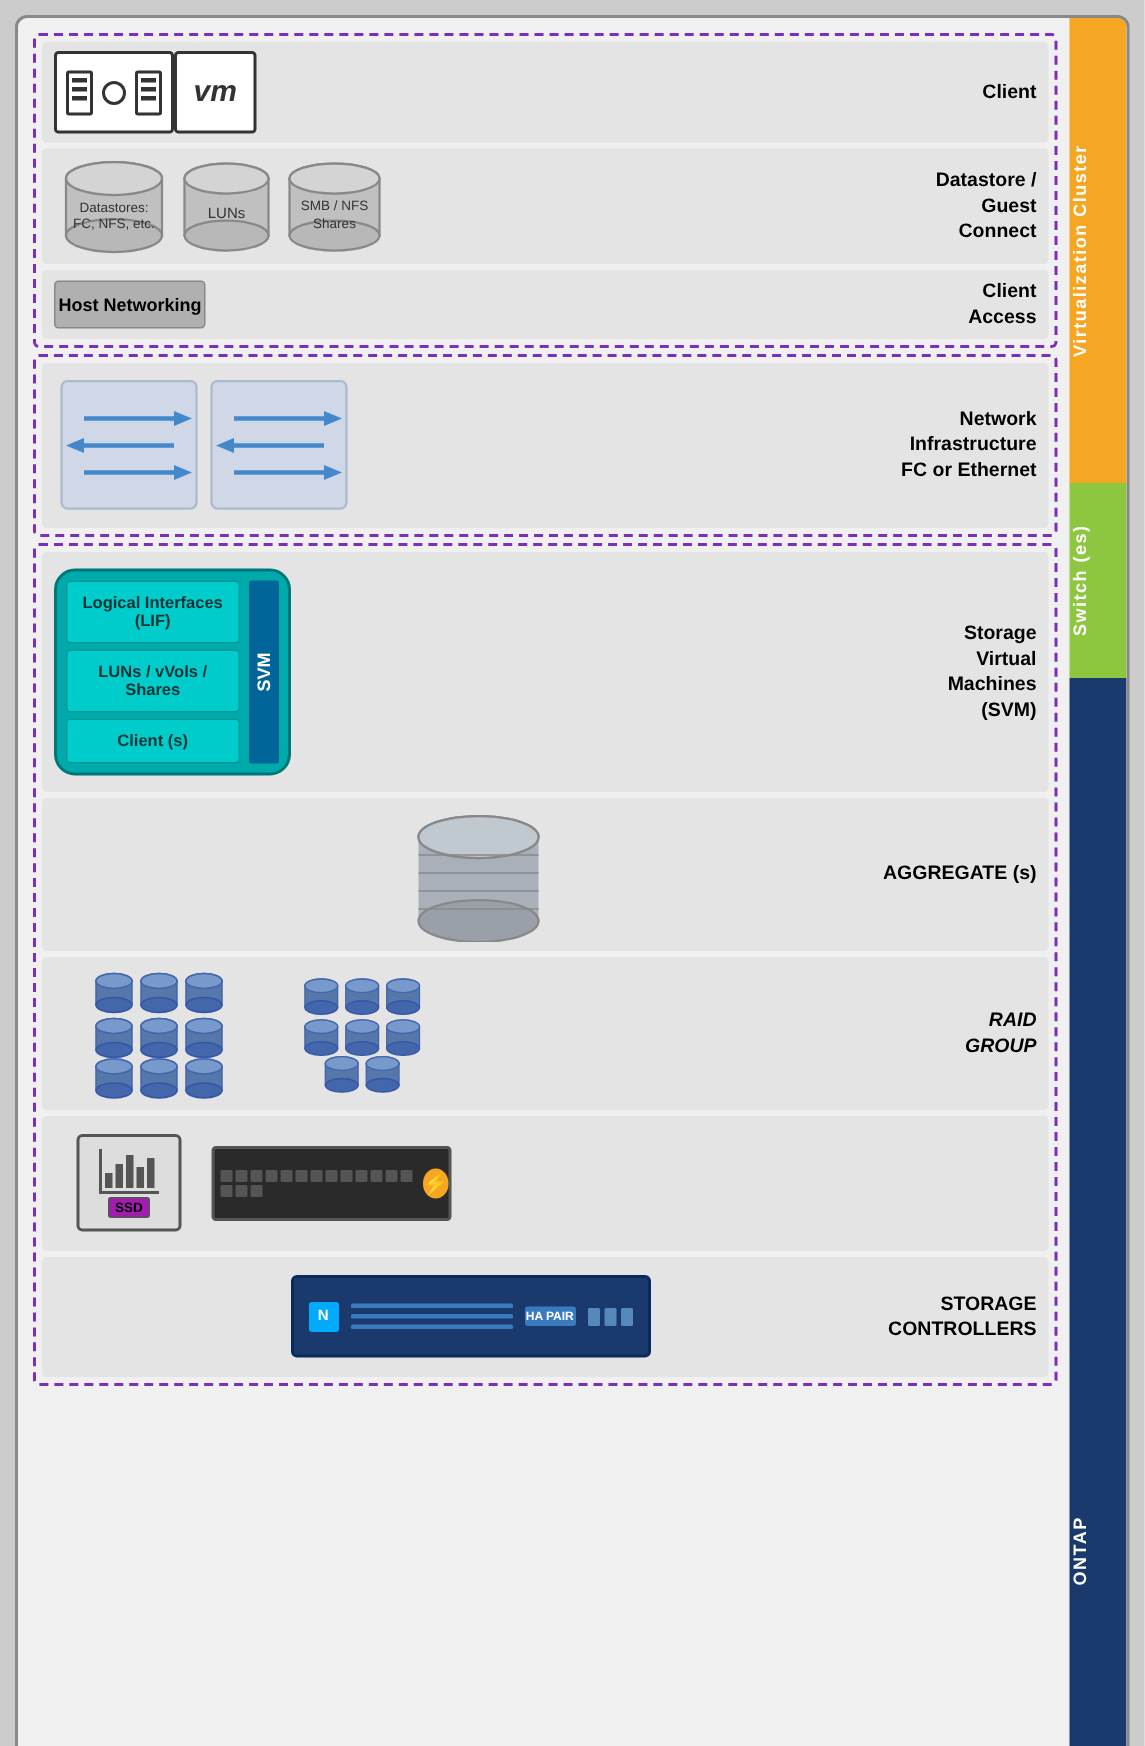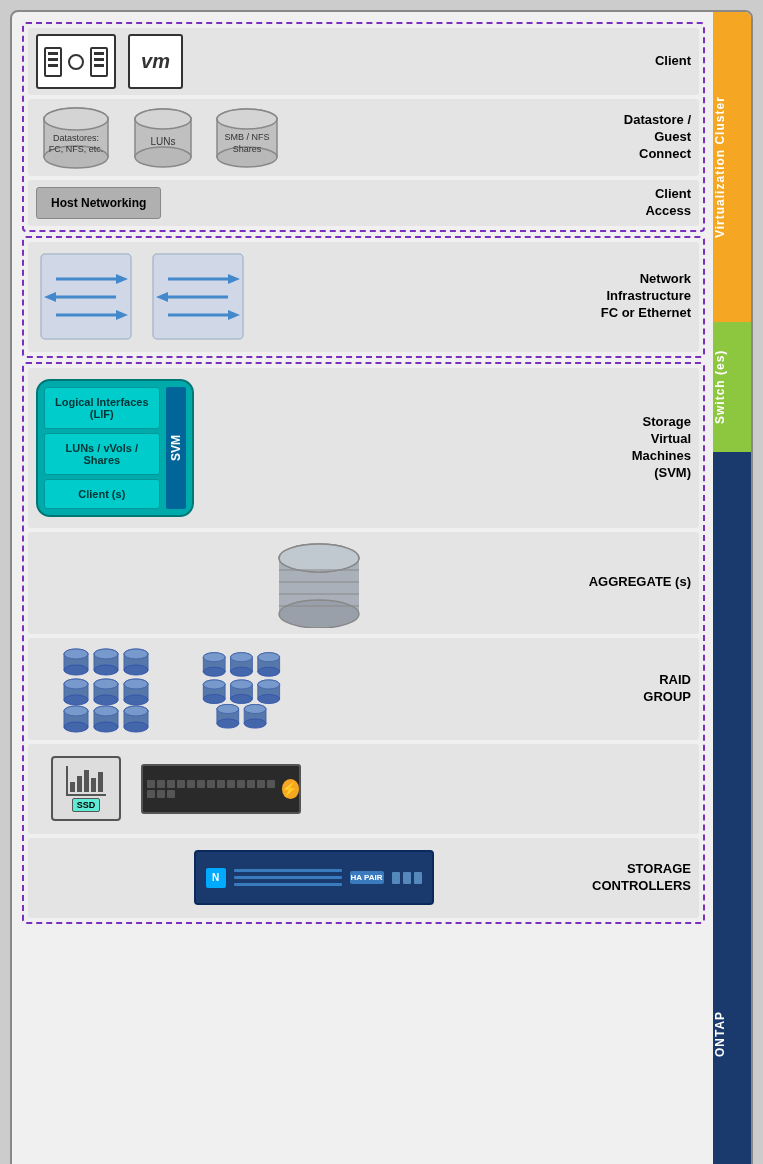--- a/index.html
+++ b/index.html
@@ -58,21 +58,21 @@
       color: #333;
     }
     .cylinder {
       display: flex;
       flex-direction: column;
     }
     .net-box {
       background: #b0b0b0;
       border: 1px solid #888;
       border-radius: 3px;
-      padding: 8px 14px;
+      padding: 8px 2px;
       font-size: 12px;
       font-weight: bold;
       text-align: center;
     }
     .svm-container {
       background: #00aaaa;
       border: 2px solid #007777;
       border-radius: 14px;
       padding: 6px;
       display: flex;
@@ -132,21 +132,21 @@
       border-bottom: 2px solid #555;
       padding: 2px;
     }
     .ssd-bar {
       background: #555;
       width: 5px;
     }
     .ssd-text {
       font-size: 9px;
       font-weight: bold;
-      background: #5eead4;
+      background: #a21caf;
       border: 1px solid #555;
       padding: 1px 4px;
       border-radius: 2px;
     }
 
     
     .hdd-unit {
       width: 160px;
       height: 50px;
       background: #2a2a2a;
@@ -256,21 +256,21 @@
       padding: 6px 8px;
       background: #e4e4e4;
       border-radius: 3px;
       margin-bottom: 4px;
     }
     .inner-row:last-child { margin-bottom: 0; }
     .inner-row-content {
       flex: 1;
       display: flex;
       align-items: center;
-      gap: 12px;
+      gap: 0;
     }
     .inner-row-label {
       font-weight: bold;
       font-size: 13px;
       text-align: right;
       min-width: 130px;
       line-height: 1.3;
       padding-left: 10px;
     }
 
@@ -456,21 +456,21 @@
 
             <line x1="10" y1="32" x2="90" y2="32" stroke="#888" stroke-width="1"></line>
             <line x1="10" y1="44" x2="90" y2="44" stroke="#888" stroke-width="1"></line>
             <line x1="10" y1="56" x2="90" y2="56" stroke="#888" stroke-width="1"></line>
             <line x1="10" y1="68" x2="90" y2="68" stroke="#888" stroke-width="1"></line>
           </svg>
         </div>
         <div class="inner-row-label">AGGREGATE (s)</div>
       </div>
 
-      <div class="inner-row" style="min-height:100px;">
+      <div class="inner-row" style="min-height:100px;font-style:italic;">
         <div class="inner-row-content" style="gap:30px; padding-left:20px;">
 
           <svg width="110" height="90" viewBox="0 0 110 90">
 
             <g transform="translate(5,2)">
 
               <ellipse cx="15" cy="8" rx="12" ry="5" fill="#6688bb" stroke="#4466aa" stroke-width="1"></ellipse>
               <rect x="3" y="8" width="24" height="16" fill="#5577aa" stroke="#4466aa" stroke-width="1"></rect>
               <ellipse cx="15" cy="24" rx="12" ry="5" fill="#4466aa" stroke="#3355aa" stroke-width="1"></ellipse>
               <ellipse cx="15" cy="8" rx="12" ry="5" fill="#7799cc" stroke="#4466aa" stroke-width="1"></ellipse>

